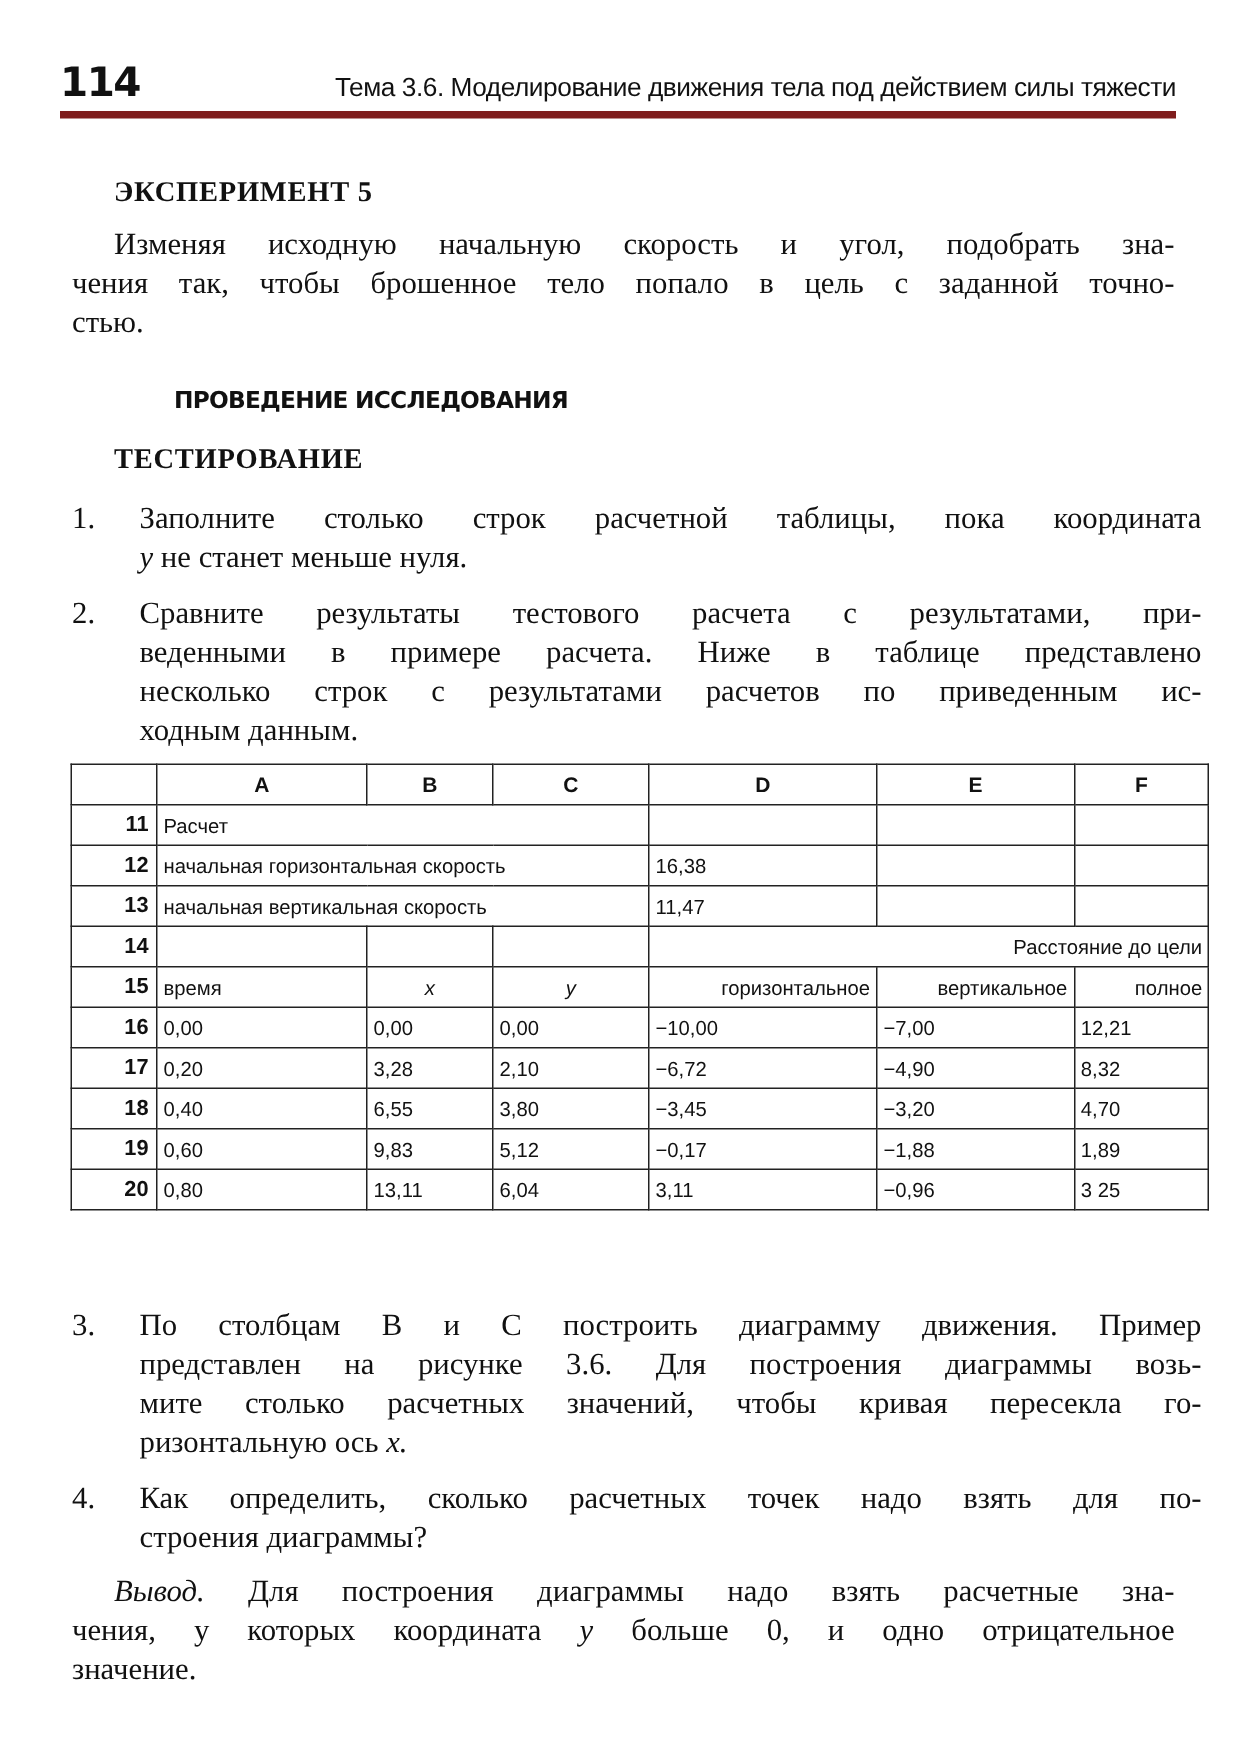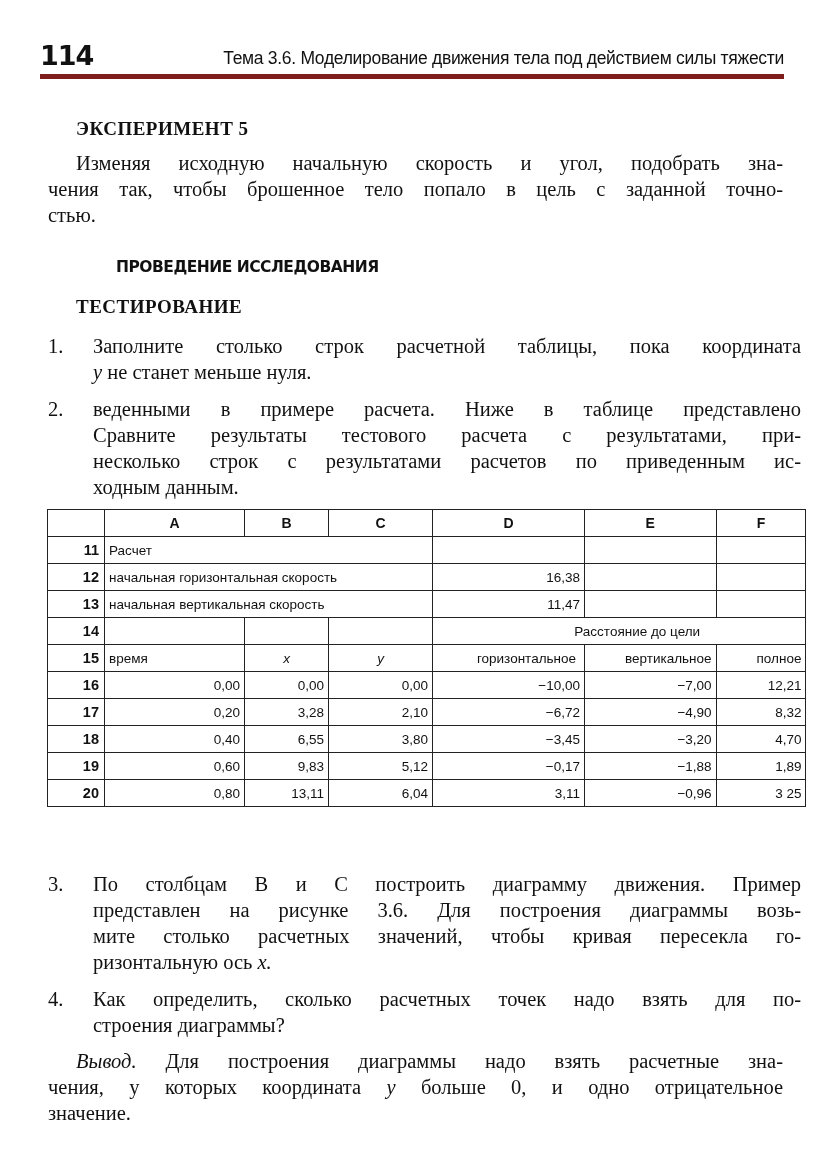--- a/index.html
+++ b/index.html
@@ -19,22 +19,22 @@
   .item .num { position: absolute; left: 0; top: 0; }
   .item .body { position: absolute; left: 9px; width: 708px; margin-left: 36px; }
   .item .line { display: block; white-space: nowrap; text-align: justify; text-align-last: justify; }
   .item .line.last { text-align-last: left; }
   .ital { font-style: italic; }
 
   .sheet { position: absolute; left: 47px; top: 509px; border-collapse: collapse; font-family: "Liberation Sans", sans-serif; font-size: 13.5px; }
   .sheet td { border: 1.5px solid #222; height: 26px; padding: 0 4px; white-space: nowrap; }
   .sheet .colhead td { text-align: center; font-weight: bold; font-size: 14px; }
   .sheet td.rn { text-align: right; font-weight: bold; font-size: 14.5px; padding-right: 5px; }
-  .sheet td.num { text-align: right; }
-  .sheet td.ctr { text-align: center; padding-left: 40px; }
+  .sheet td.num { text-align: left; }
+  .sheet td.ctr { text-align: right; padding-left: 40px; }
   .sheet td.bold { font-weight: normal; }
   .sheet td.it { font-style: italic; text-align: center; }
 </style>
 </head>
 <body>
 
 <div class="page">
 
   <div class="running-head">
     <span class="page-num">114</span>
@@ -56,22 +56,22 @@
     <span class="num">1.</span>
     <div class="body">
       <span class="line">Заполните столько строк расчетной таблицы, пока координата</span>
       <span class="line last"><span class="ital">y</span> <span>не станет меньше нуля.</span></span>
     </div>
   </div>
 
   <div class="item" style="top:396px;">
     <span class="num">2.</span>
     <div class="body">
+      <span class="line">Сравните результаты тестового расчета с результатами, при-</span>
       <span class="line">веденными в примере расчета. Ниже в таблице представлено</span>
-      <span class="line">Сравните результаты тестового расчета с результатами, при-</span>
       <span class="line">несколько строк с результатами расчетов по приведенным ис-</span>
       <span class="line last">ходным данным.</span>
     </div>
   </div>
 
   <table class="sheet">
     <colgroup>
       <col style="width:57px">
         <col style="width:140px">
         <col style="width:84px">

